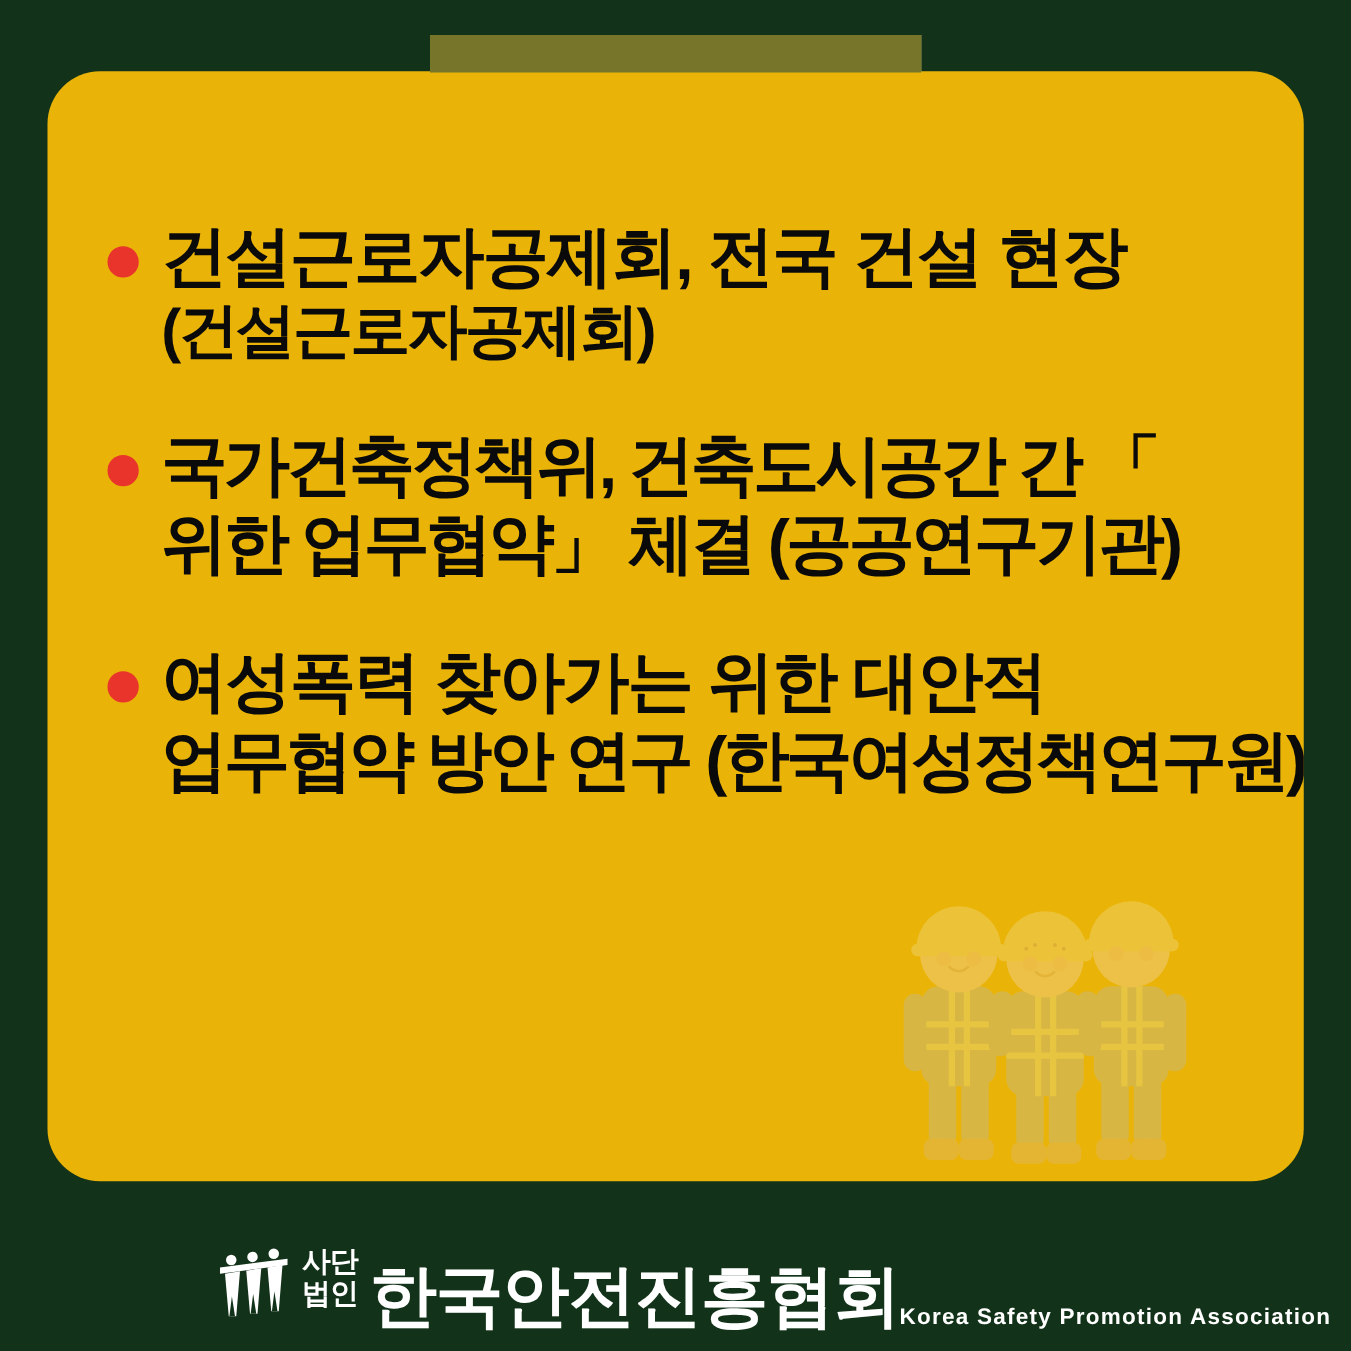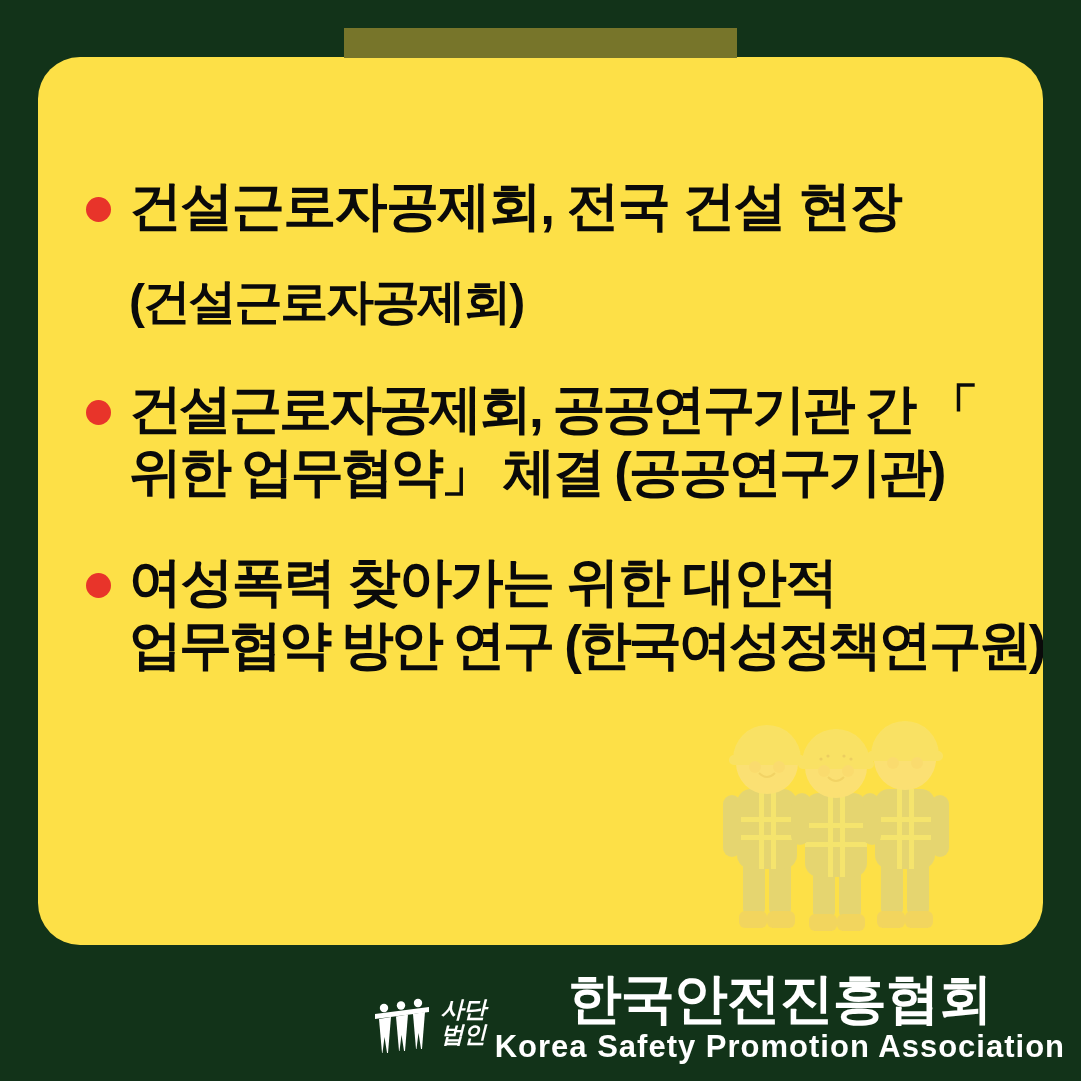--- a/index.html
+++ b/index.html
@@ -42,21 +42,21 @@
     z-index: 3;
   }
 
   
   .card {
     position: absolute;
     left: 38px;
     top: 57px;
     width: 1005px;
     height: 888px;
-    background: #fde047;
+    background: #eab308;
     border-radius: 42px;
     z-index: 2;
     overflow: hidden;
   }
 
   
   .workers {
     position: absolute;
     right: 58px;
     bottom: 0px;
@@ -99,21 +99,20 @@
     color: #0A0A0A;
     font-weight: bold;
     font-size: 53px;
     line-height: 1.18;
     letter-spacing: -1.6px;
     white-space: pre;
   }
   .bline.sub {
     font-size: 48px;
     letter-spacing: -2.2px;
-    margin-top: 36px;
   }
   .bline.tight {
     letter-spacing: -3.0px;
   }
 
   
   .footer {
     position: absolute;
     right: 16px;
     bottom: 16px;
@@ -135,38 +134,37 @@
     justify-content: center;
     margin-right: 9px;
     margin-bottom: 17px;
   }
   .logo-corp span {
     color: #FFFFFF;
     font-weight: bold;
     font-size: 23px;
     line-height: 1.12;
     letter-spacing: -0.5px;
-    font-style: italic;
   }
   .logo-textblock {
     display: flex;
-    flex-direction: column;
-    align-items: center;
+    flex-direction: row;
+    align-items: flex-end;
   }
   .logo-kr {
     color: #FFFFFF;
     font-weight: bold;
     font-size: 54px;
     line-height: 1.02;
     letter-spacing: -1px;
   }
   .logo-en {
     color: #FFFFFF;
     font-weight: bold;
-    font-size: 31px;
+    font-size: 18px;
     line-height: 1.2;
     letter-spacing: 1.0px;
     margin-top: 2px;
   }
 </style>
 </head>
 <body>
 
 <div id="poster">
 
@@ -256,21 +254,21 @@
         <div class="bullet-dot"></div>
         <div class="bullet-lines">
           <div class="bline">건설근로자공제회, 전국 건설 현장</div>
           <div class="bline sub">(건설근로자공제회)</div>
         </div>
       </div>
 
       <div class="bullet-item">
         <div class="bullet-dot"></div>
         <div class="bullet-lines">
-          <div class="bline tight">건설근로자공제회, 공공연구기관 간 「</div>
+          <div class="bline tight">국가건축정책위, 건축도시공간 간 「</div>
           <div class="bline tight">위한 업무협약」 체결 (공공연구기관)</div>
         </div>
       </div>
 
       <div class="bullet-item">
         <div class="bullet-dot"></div>
         <div class="bullet-lines">
           <div class="bline">여성폭력 찾아가는 위한 대안적</div>
           <div class="bline tight">업무협약 방안 연구 (한국여성정책연구원)</div>
         </div>

